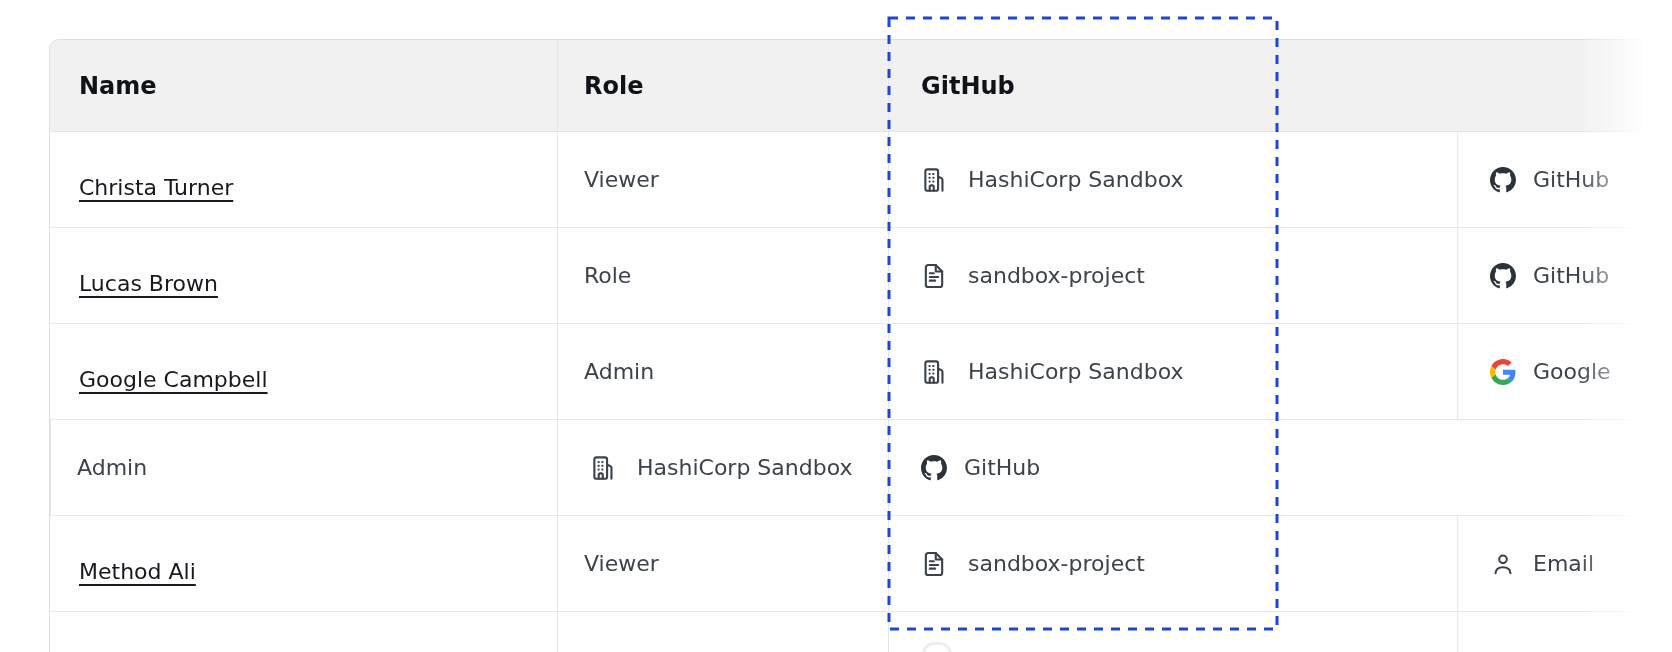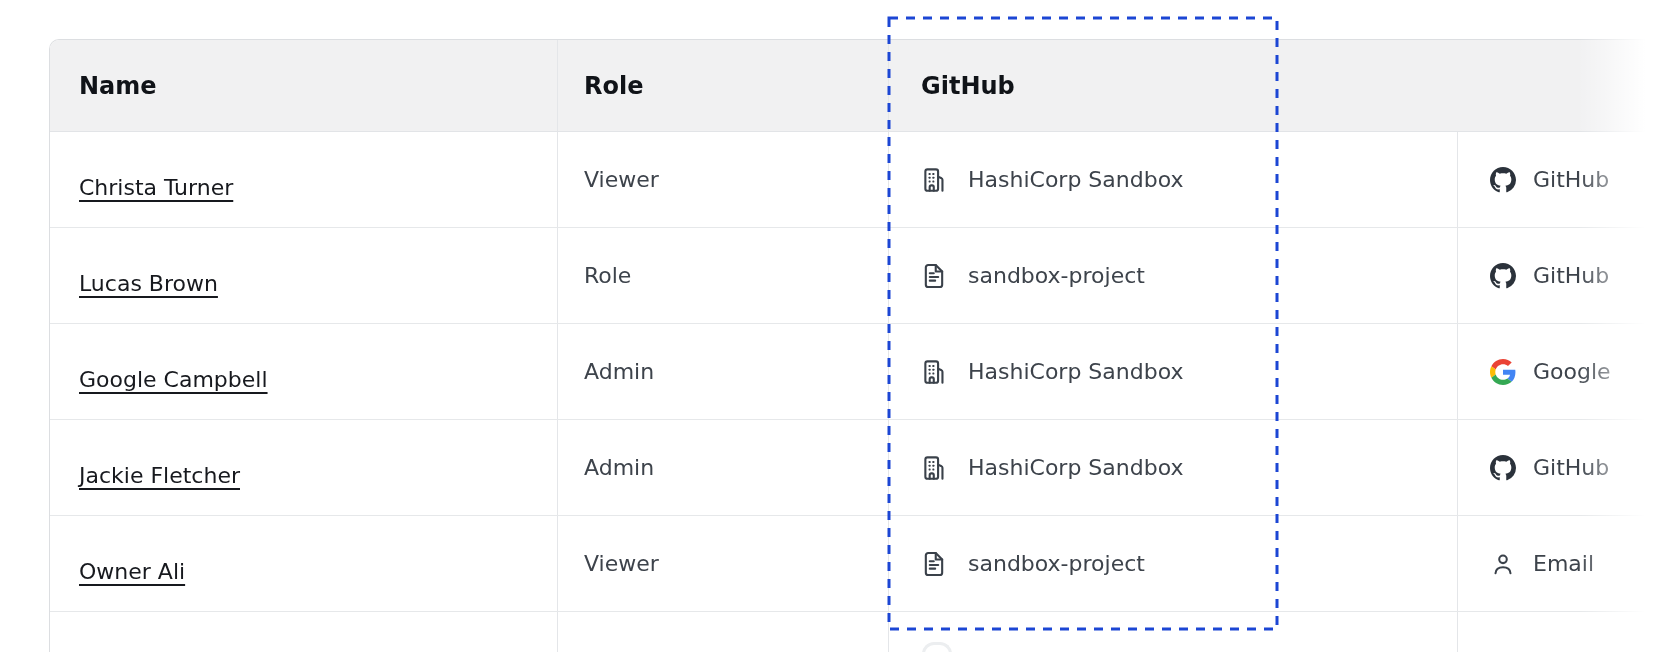--- a/index.html
+++ b/index.html
@@ -190,43 +190,40 @@
     </div>
     <div class="cell c4" data-name="method-cell">
       <svg class="icon-svg method-ic" data-name="google-icon">
               <use href="#sym-google"></use>
             </svg>
       <span data-name="member-method">Google</span>
     </div>
   </div>
 
   <div class="row" data-name="table-row">
-    <div class="cell c1" data-name="name-cell">
-      <a class="name-link" data-name="member-name-link">Jackie Fletcher</a>
-    </div>
     <div class="cell c2" data-name="role-cell">
       <span data-name="member-role">Admin</span>
     </div>
     <div class="cell c3" data-name="scope-cell">
       <svg class="icon-svg scope-ic" data-name="org-building-icon">
               <use href="#sym-org"></use>
             </svg>
       <span data-name="member-scope">HashiCorp Sandbox</span>
     </div>
     <div class="cell c4" data-name="method-cell">
       <svg class="icon-svg method-ic" data-name="github-icon">
               <use href="#sym-github"></use>
             </svg>
       <span data-name="member-method">GitHub</span>
     </div>
   </div>
 
   <div class="row" data-name="table-row">
     <div class="cell c1" data-name="name-cell">
-      <a class="name-link" data-name="member-name-link">Owner Ali</a>
+      <a class="name-link" data-name="member-name-link">Method Ali</a>
     </div>
     <div class="cell c2" data-name="role-cell">
       <span data-name="member-role">Viewer</span>
     </div>
     <div class="cell c3" data-name="scope-cell">
       <svg class="icon-svg scope-ic" data-name="file-text-icon">
               <use href="#sym-file"></use>
             </svg>
       <span data-name="member-scope">sandbox-project</span>
     </div>

